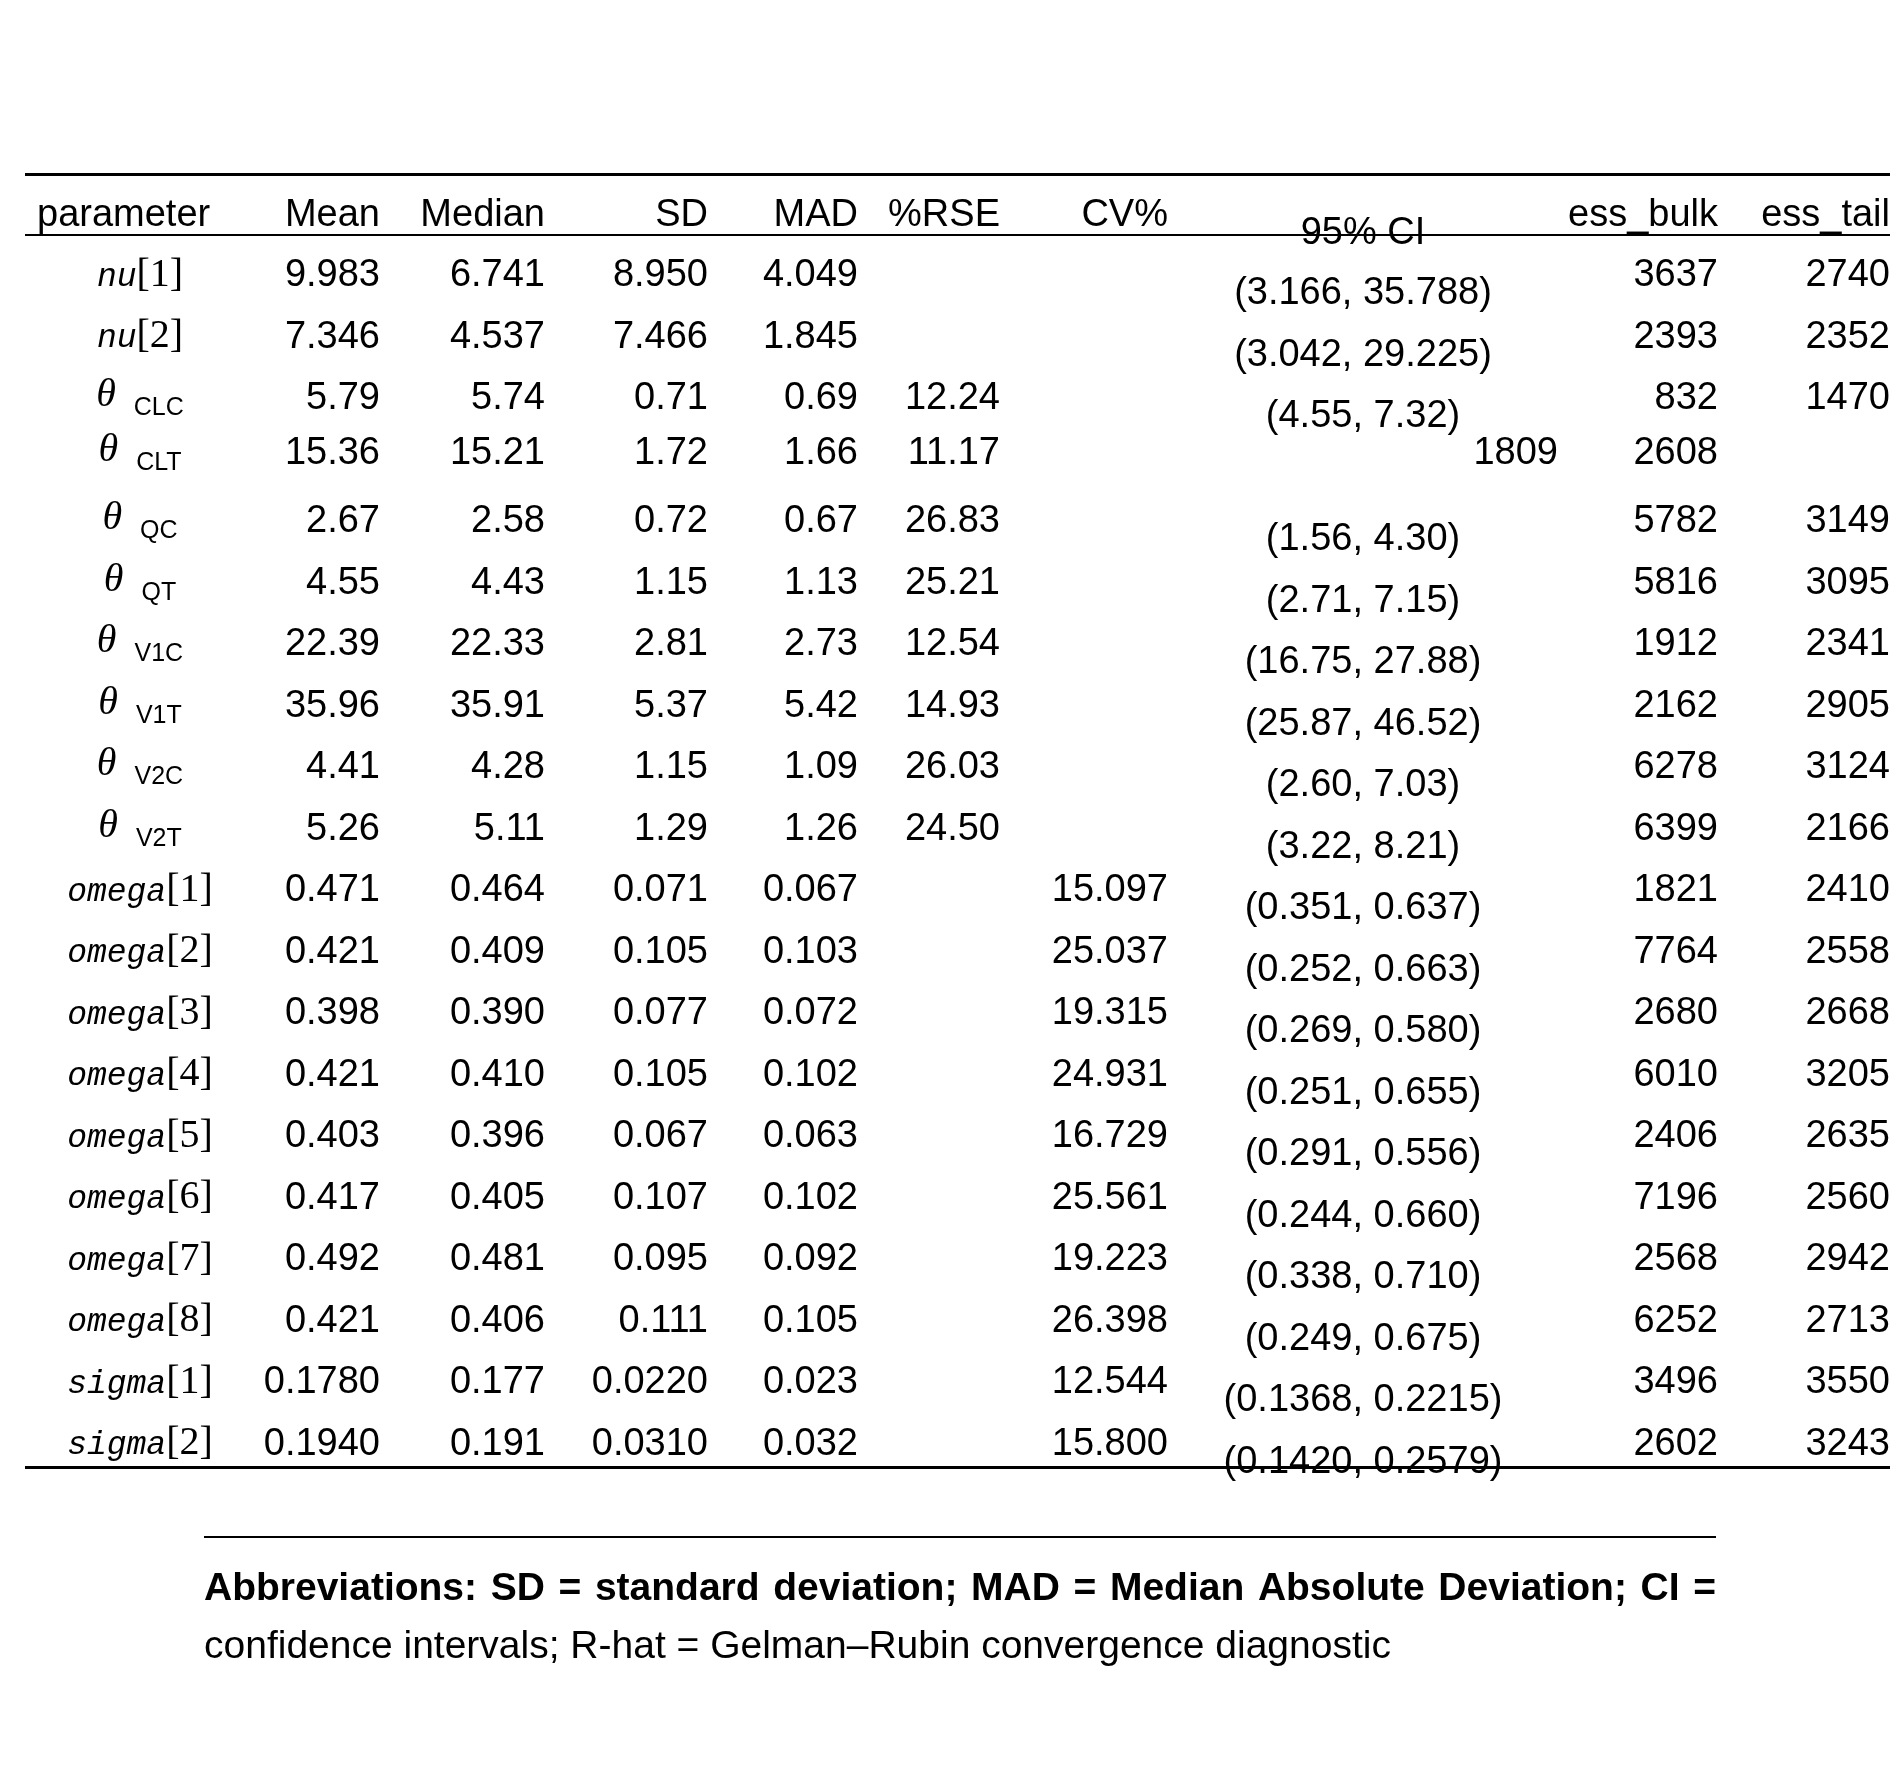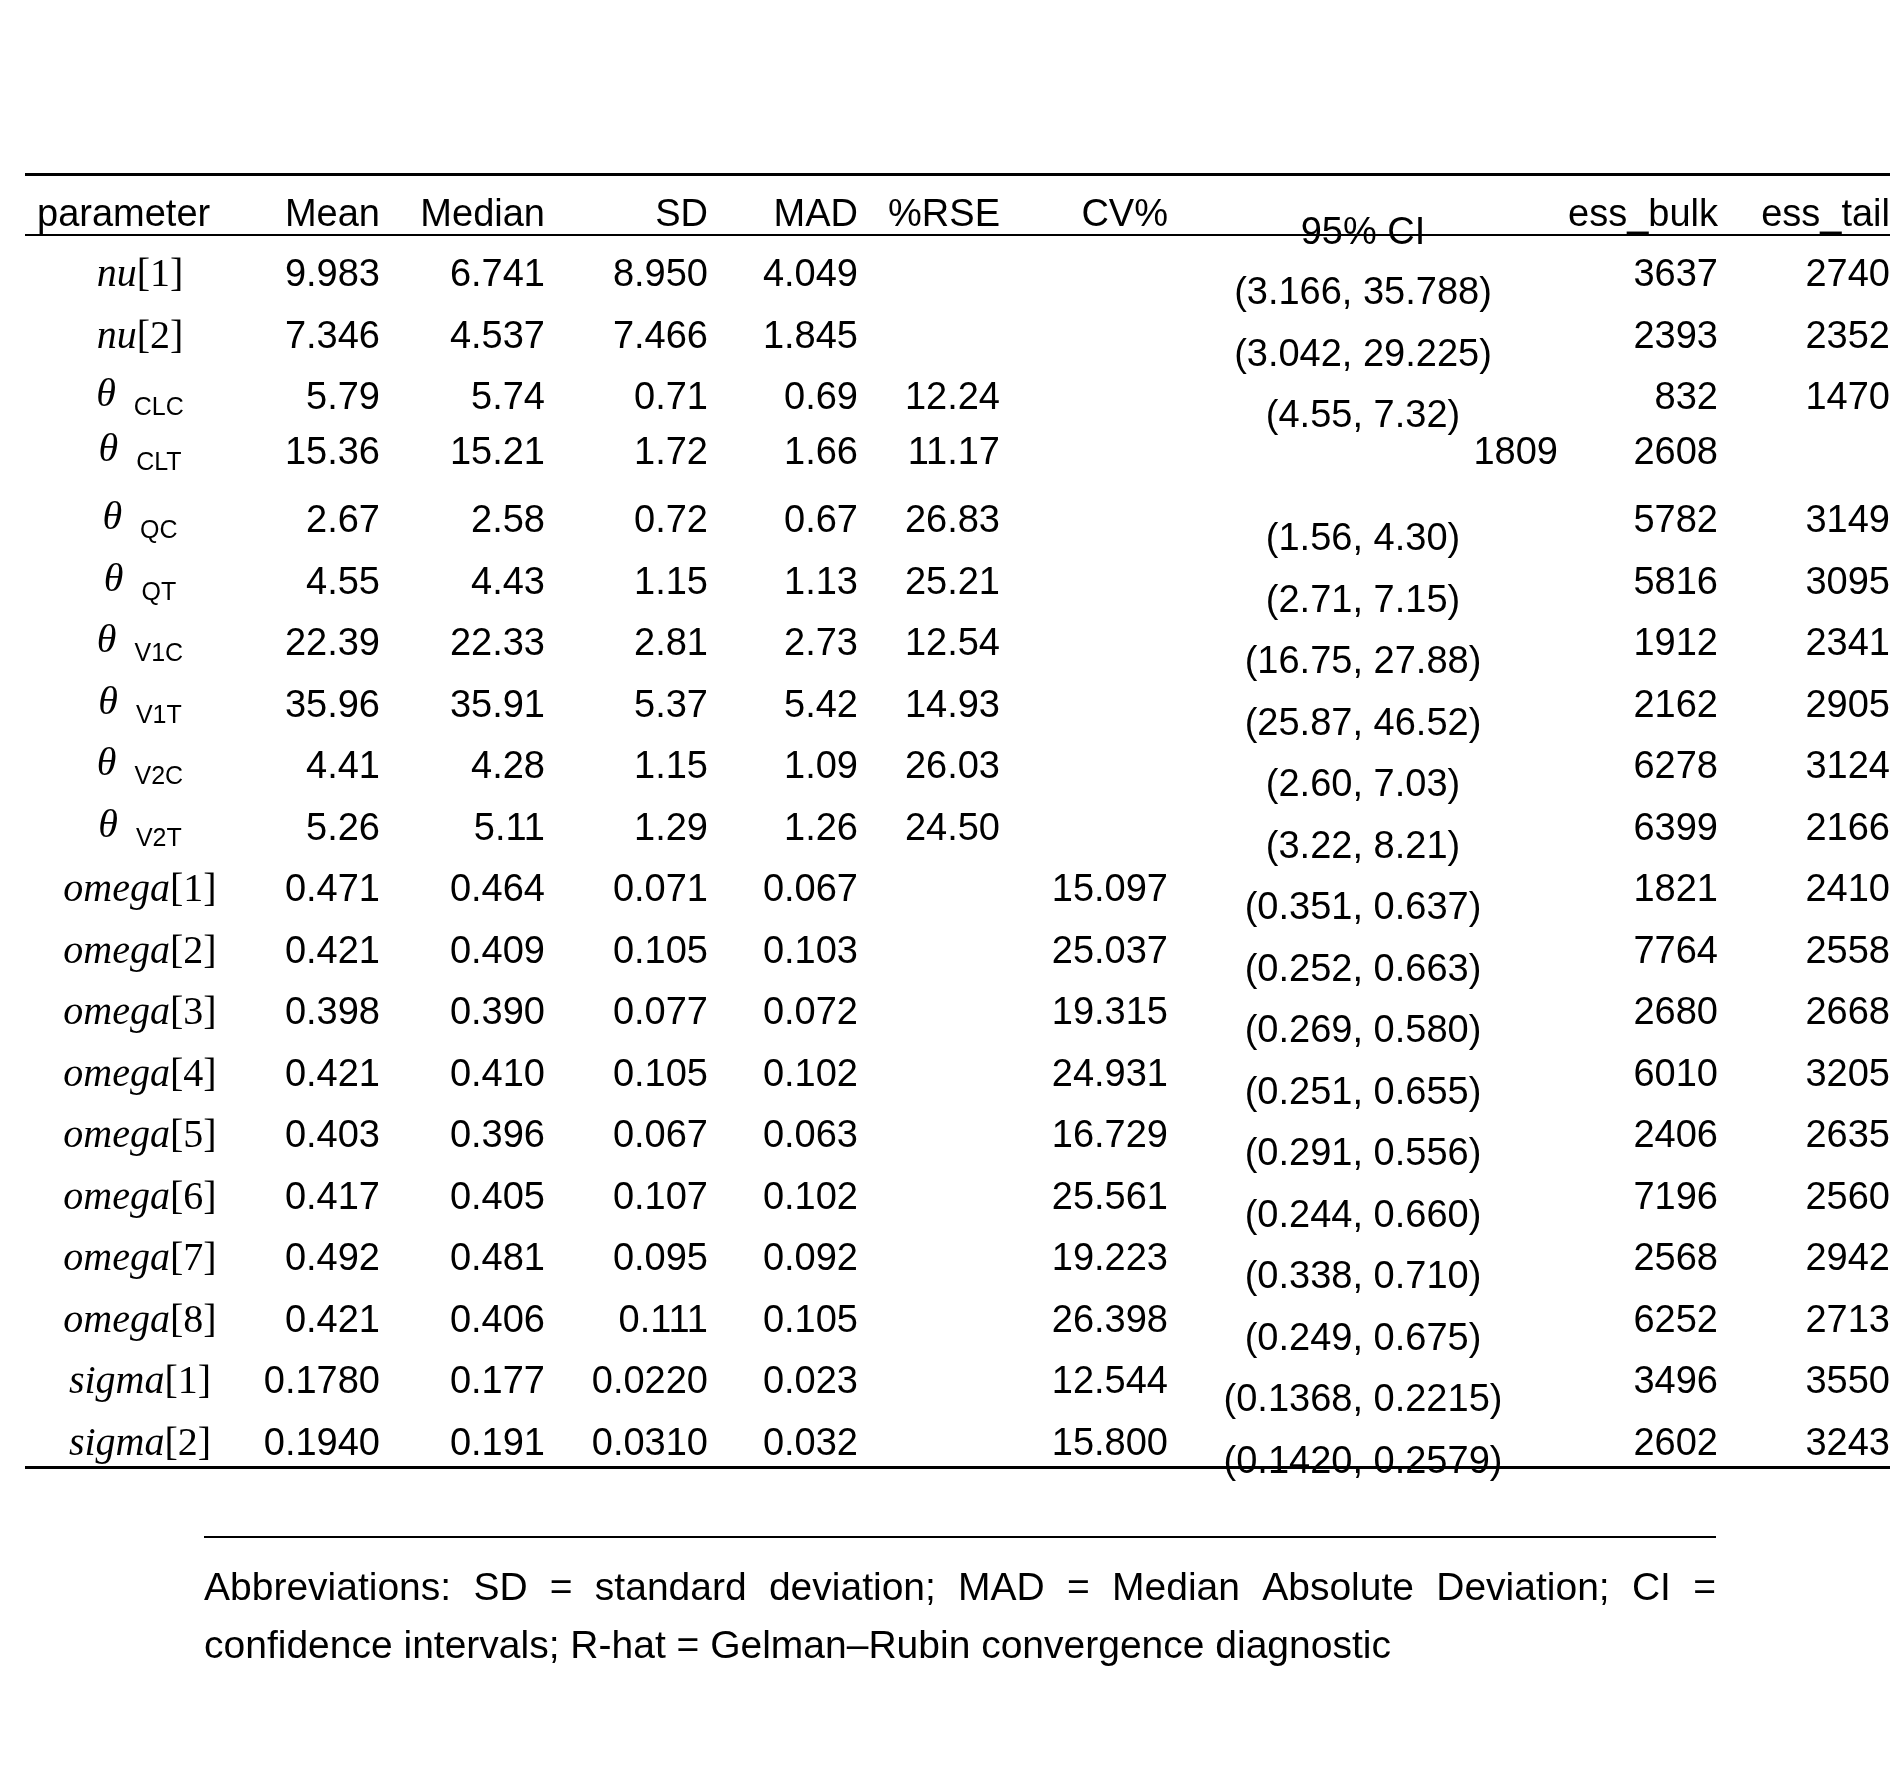--- a/index.html
+++ b/index.html
@@ -15,29 +15,29 @@
   .body-row{height:61.5px;}
 
   .hcell,.cell{font-size:38px;line-height:1;white-space:nowrap;}
   .c-param{text-align:center;}
   .c-num{text-align:right;}
   .c-ci{text-align:center;margin-top:36px;}
   .c-ess{text-align:right;}
   .h-param{text-align:left;padding-left:12px;}
 
   
-  .pword{font-family:Liberation Serif, serif;font-style:italic;font-size:40px;}
+  .pword{font-family:Liberation Mono, monospace;font-style:italic;font-size:33px;}
   .pidx{font-family:"Liberation Serif",serif;font-style:normal;font-size:40px;}
   .psym{font-family:"Liberation Serif",serif;font-style:italic;font-size:40px;}
   .psub{font-family:"Liberation Sans",sans-serif;font-size:25px;vertical-align:-9px;margin-left:18px;}
 
   .footnote{position:absolute;left:204px;top:1536px;width:1512px;
             border-top:2px solid #000;padding-top:20px;
             font-size:39px;line-height:58px;}
-  .fn-line1{display:flex;justify-content:space-between;}
+  .fn-line1{display:flex;justify-content:space-between;font-weight:bold;}
   .fn-line2{text-align:left;}
 </style>
 </head>
 <body>
 
 <div class="pk-table">
   <div class="grid-row header-row">
       <div class="hcell c-param h-param">parameter</div>
       <div class="hcell c-num">Mean</div>
       <div class="hcell c-num">Median</div>

